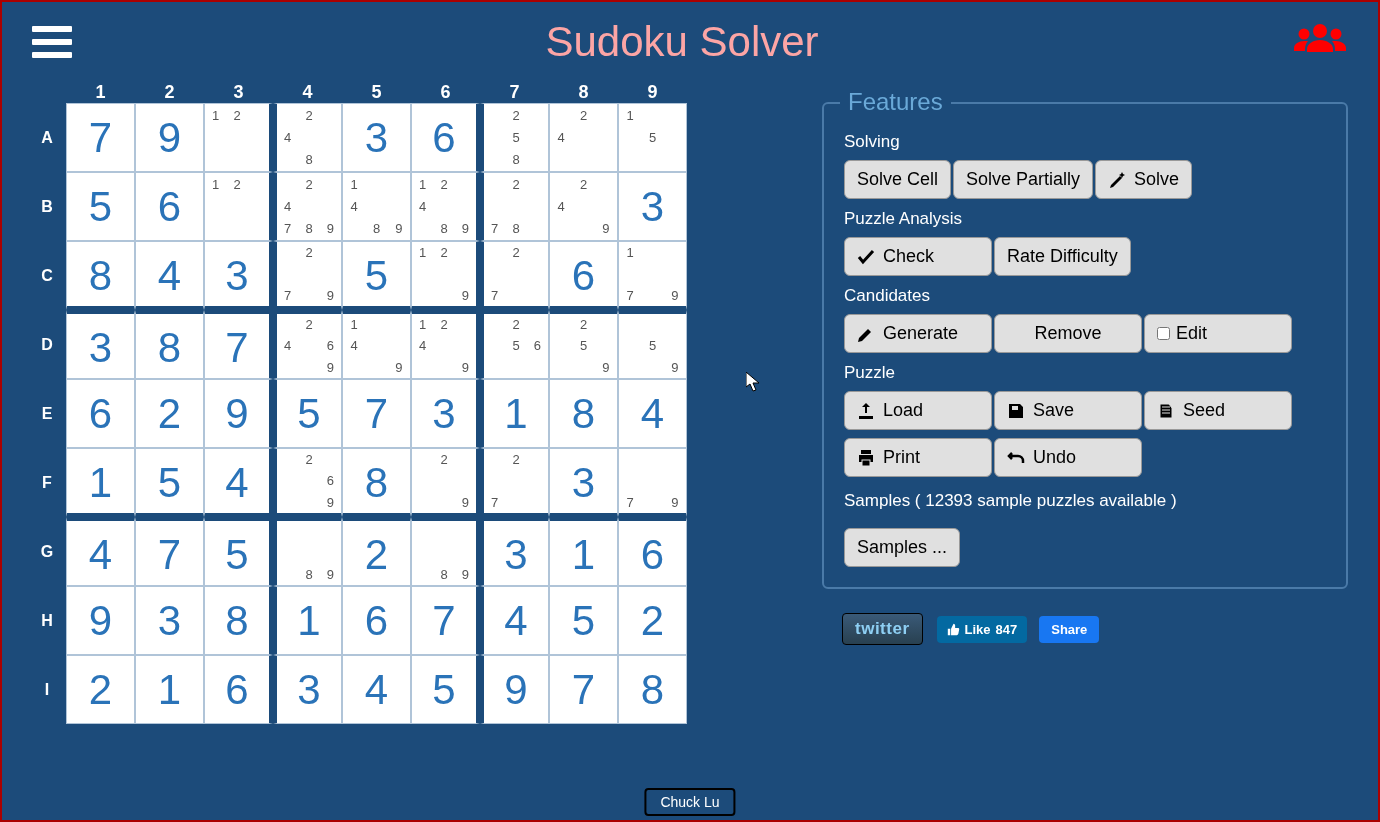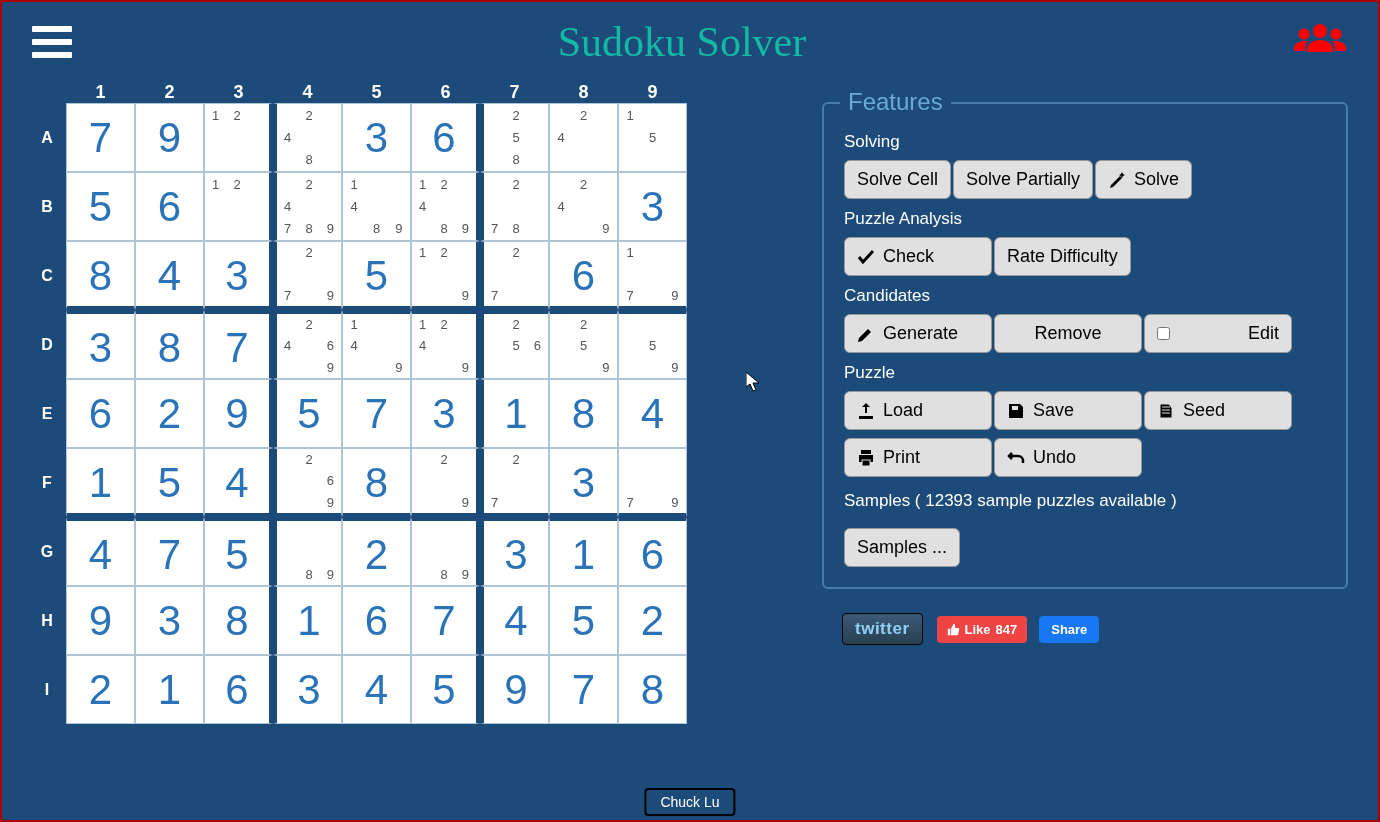--- a/index.html
+++ b/index.html
@@ -1,20 +1,20 @@
 <!DOCTYPE html>
 <html><head>
 <meta charset="utf-8">
 <style>
 *{box-sizing:border-box;margin:0;padding:0}
 body{background:#1c4b7a;font-family:Verdana,Geneva,sans-serif;width:1380px;height:822px;overflow:hidden;border:2px solid #a00;position:relative}
 .header{display:flex;align-items:center;height:80px;padding:0 30px}
 .hamburger{width:40px;height:40px;display:flex;flex-direction:column;justify-content:space-between;cursor:pointer;padding:4px 0}
 .hamburger span{height:6px;background:#fff;border-radius:1px}
-.title{flex:1;text-align:center;color:#14b8a6;font-size:42px;font-family:Liberation Serif, serif}
+.title{flex:1;text-align:center;color:#fca5a5;font-size:42px;font-family:Liberation Sans, sans-serif}
 .users-icon{color:#ff0000;cursor:pointer}
 .content{display:flex;padding:0 30px}
 .grid-area{width:730px}
 .col-headers{display:flex;margin-left:34px}
 .col-headers div{width:69px;text-align:center;color:#fff;font-weight:bold;font-size:18px}
 .row-wrap{display:flex;align-items:center}
 .row-label{width:30px;text-align:center;color:#fff;font-weight:bold;font-size:16px;margin-right:4px}
 .grid-row{display:flex}
 .cell{width:69px;height:69px;background:#fff;border:1px solid #b0c4d8;position:relative;cursor:pointer}
 .cell.br{border-right:4px solid #1c4b7a}
@@ -25,26 +25,26 @@
 .cands{width:100%;height:100%;display:grid;grid-template-columns:repeat(3,1fr);grid-template-rows:repeat(3,1fr);font-size:13px;color:#555}
 .cands span{display:flex;align-items:center;justify-content:center}
 .features{flex:1;margin-left:60px;margin-top:20px}
 .fieldset{border:2px solid #4a7aa8;border-radius:6px;padding:18px 20px 20px;position:relative}
 .legend{position:absolute;top:-16px;left:16px;background:#1c4b7a;padding:0 8px;color:#6aa9d8;font-size:24px}
 .section-label{color:#fff;font-size:17px;margin:10px 0 8px}
 .btn-row{display:flex;gap:2px;margin-bottom:8px}
 .btn{background:#e0e0e0;border:1px solid #999;border-radius:6px;padding:8px 12px;font-size:18px;cursor:pointer;display:flex;align-items:center;gap:8px;min-width:148px;color:#000;font-family:inherit}
 .btn.sm{min-width:auto}
 .ico{width:18px;height:18px;display:inline-block}
-.edit-check{display:flex;align-items:center;gap:6px;justify-content:space-between}
+.edit-check{display:flex;align-items:center;gap:6px;justify-content:flex-start}
 .samples-text{color:#fff;font-size:17px;margin:14px 0 17px}
 .social{display:flex;gap:14px;margin-top:24px;align-items:center;margin-left:20px}
 .twitter{background:linear-gradient(#3a5a78,#284050);border:1px solid #000;border-radius:4px;padding:5px 12px;color:#8ecff3;font-weight:bold;font-size:17px;cursor:pointer;letter-spacing:0.5px}
 .fb{display:flex}
-.fb-like{background:#ef4444;color:#fff;font-size:13px;font-weight:bold;padding:6px 10px;border-radius:4px;cursor:pointer;display:flex;align-items:center;gap:5px}
+.fb-like{background:#0369a1;color:#fff;font-size:13px;font-weight:bold;padding:6px 10px;border-radius:4px;cursor:pointer;display:flex;align-items:center;gap:5px}
 .fb-share{background:#1877f2;color:#fff;font-size:13px;font-weight:bold;padding:6px 12px;border-radius:4px;cursor:pointer;margin-left:12px}
 .footer-name{position:absolute;bottom:4px;left:50%;transform:translateX(-50%);background:#1c4b7a;border:2px solid #000;border-radius:4px;padding:4px 14px;color:#fff;font-size:14px}
 .cursor{position:absolute;left:744px;top:370px;pointer-events:none}
 </style>
 </head>
 <body>
 
 <div class="header">
   <div class="hamburger">
       <span></span>

